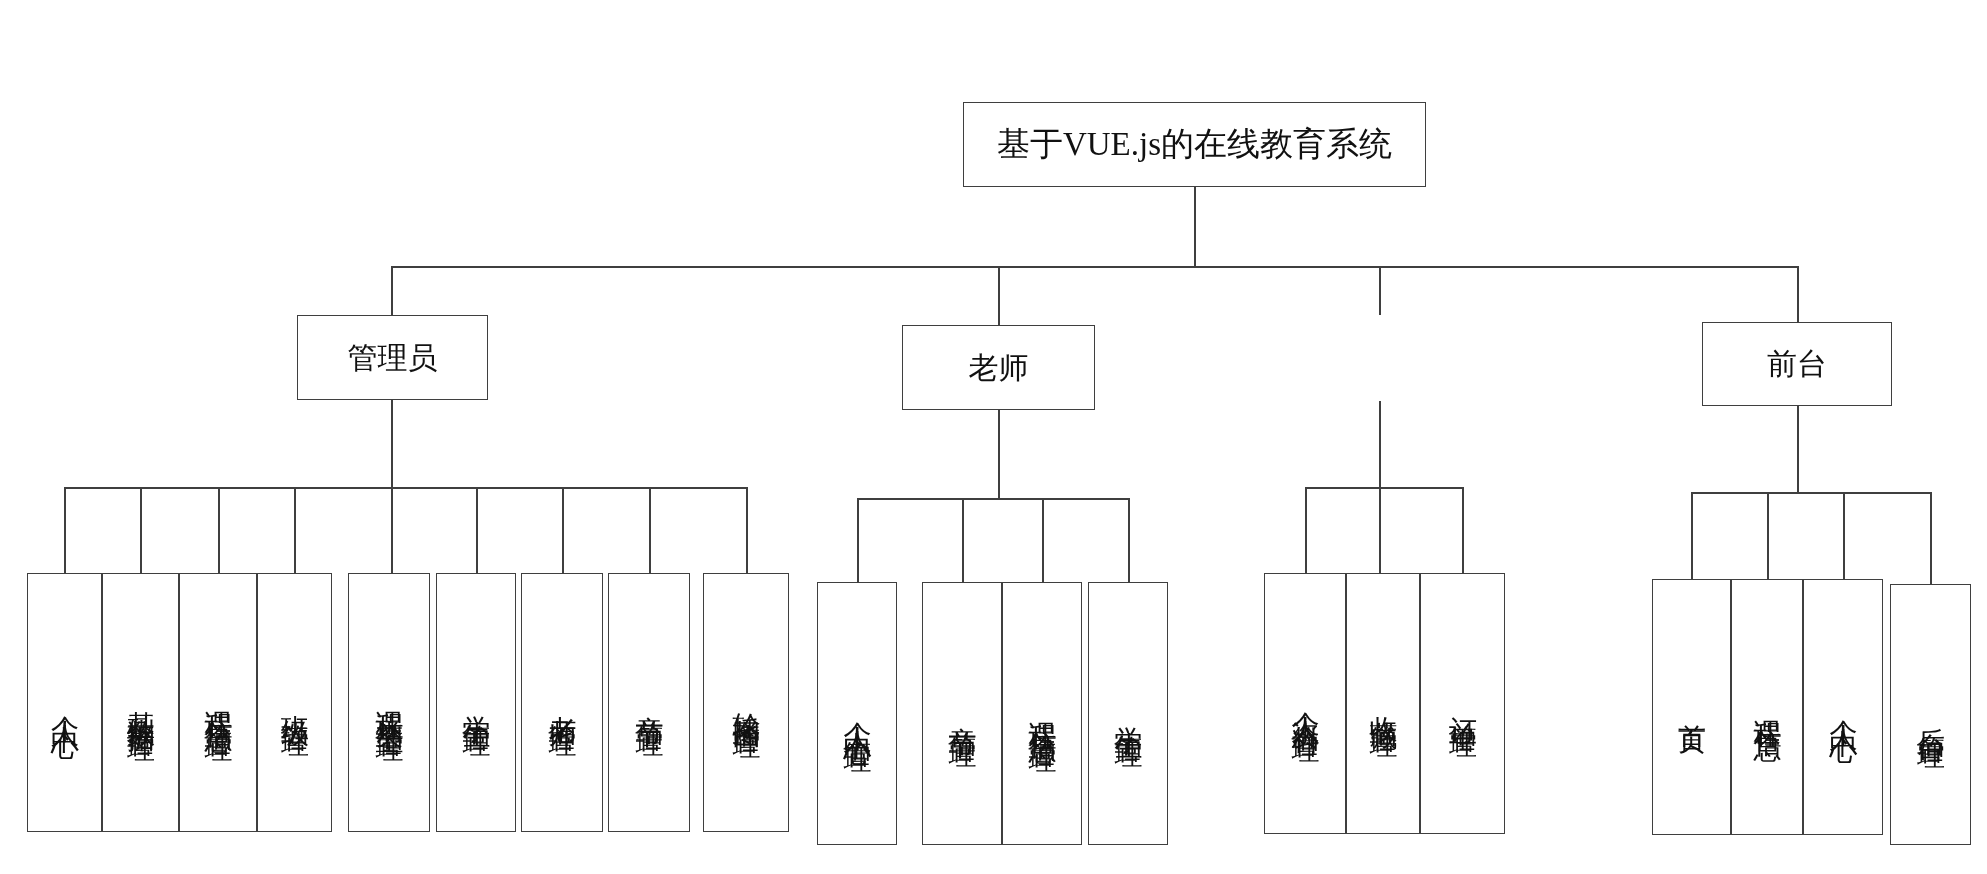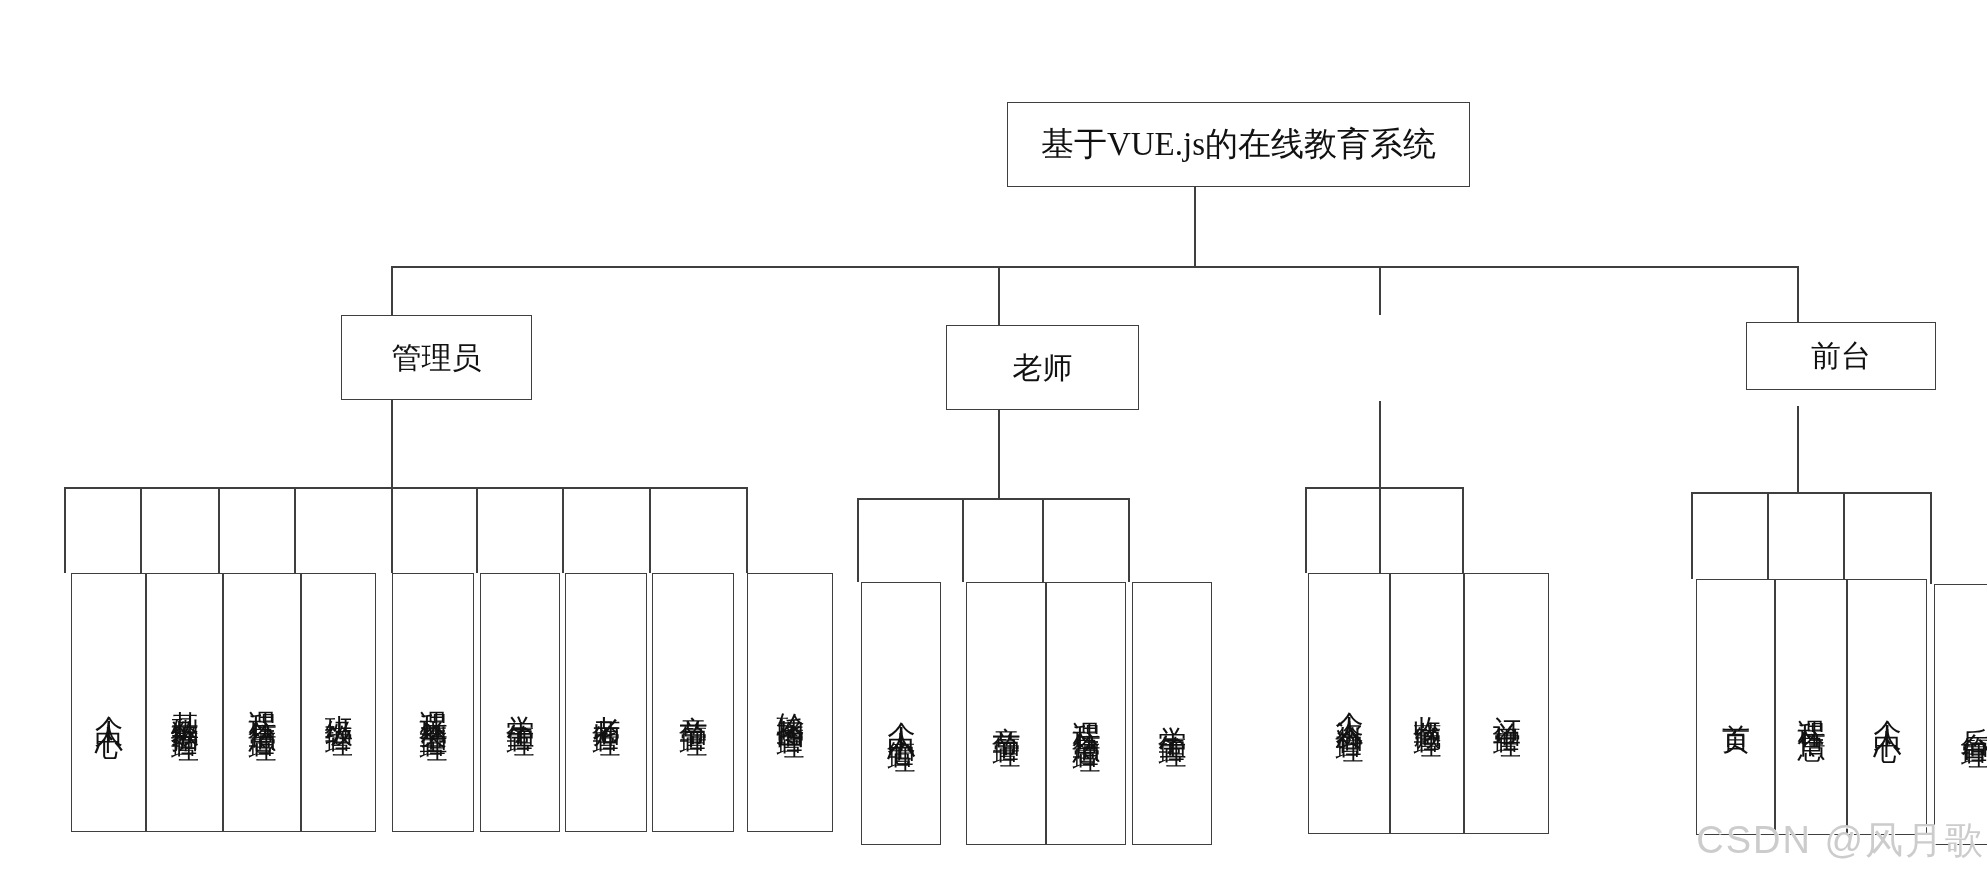--- a/index.html
+++ b/index.html
@@ -20,21 +20,20 @@
   }
   .box{
     position:absolute;
     box-sizing:border-box;
     border:1.5px solid var(--border);
     background:#fff;
     display:flex;
     align-items:center;
     justify-content:center;
     text-align:center;
-    margin-left:44px;
   }
   .h-label{font-size:30px;line-height:1;white-space:nowrap;}
   .title-label{font-size:33px;line-height:1;white-space:nowrap;}
   .v-label{
     writing-mode:vertical-rl;
     text-orientation:upright;
     font-size:28px;
     line-height:1;
     letter-spacing:5px;
   }
@@ -62,21 +61,21 @@
   <div class="box" style="left:963px;top:102px;width:463px;height:85px;">
     <span class="title-label">基于VUE.js的在线教育系统</span>
   </div>
 
   <div class="box" style="left:902px;top:325px;width:193px;height:85px;">
     <span class="h-label">老师</span>
   </div>
   <div class="box" style="left:297px;top:315px;width:191px;height:85px;">
     <span class="h-label">管理员</span>
   </div>
-  <div class="box" style="left:1702px;top:322px;width:190px;height:68px;">
+  <div class="box" style="left:1702px;top:322px;width:190px;height:84px;">
     <span class="h-label">前台</span>
   </div>
 
   <div class="box" style="left:27px;top:573px;width:75px;height:259px;">
     <span class="v-label">个人中心</span>
   </div>
   <div class="box" style="left:102px;top:573px;width:77px;height:259px;">
     <span class="v-label">基础数据管理</span>
   </div>
   <div class="box" style="left:179px;top:573px;width:78px;height:259px;">
@@ -167,15 +166,14 @@
   <div class="line vline" style="left:1305px;top:487px;height:86px;"></div>
   <div class="line vline" style="left:1462px;top:487px;height:86px;"></div>
 
   <div class="line vline" style="left:1797px;top:406px;height:86px;"></div>
   <div class="line hline" style="left:1691px;top:492px;width:240px;"></div>
   <div class="line vline" style="left:1691px;top:492px;height:87px;"></div>
   <div class="line vline" style="left:1767px;top:492px;height:87px;"></div>
   <div class="line vline" style="left:1843px;top:492px;height:87px;"></div>
   <div class="line vline" style="left:1930px;top:492px;height:92px;"></div>
 
-  <div class="watermark">CSDN @风月歌</div>
 
 </div>
 
 </body></html>

